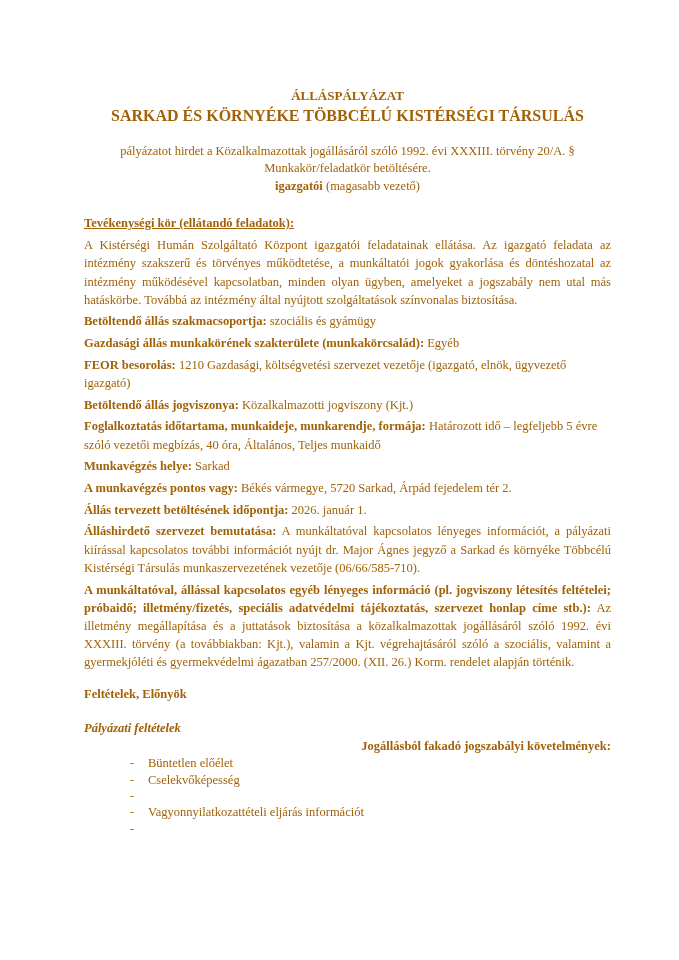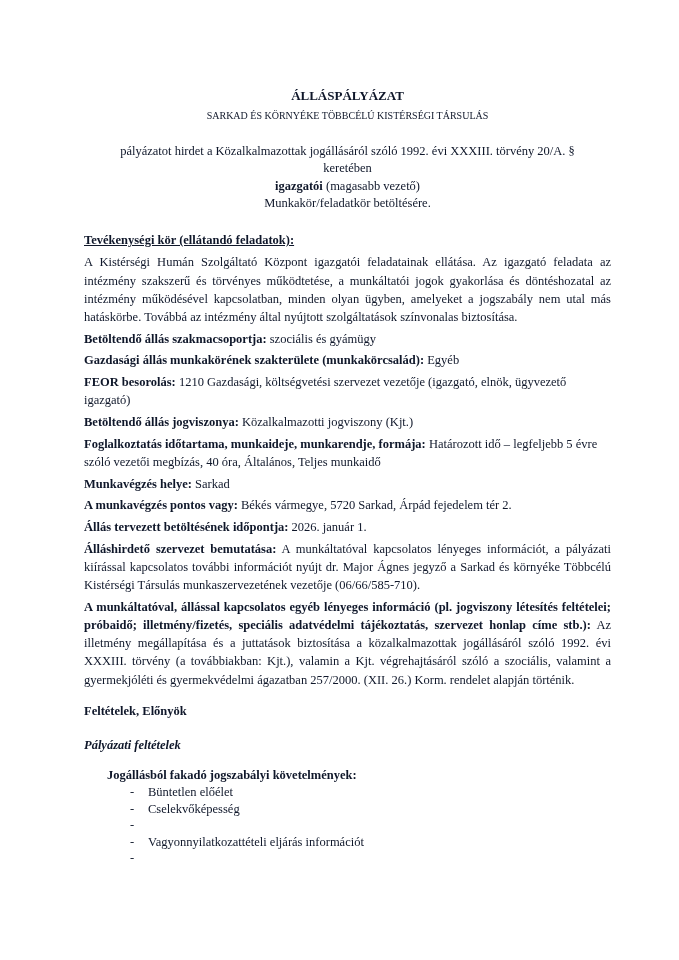--- a/index.html
+++ b/index.html
@@ -2,30 +2,30 @@
 <html lang="hu"><head>
 <meta charset="utf-8">
 <style>
   html, body { margin: 0; padding: 0; background: #ffffff; }
   .page {
     position: relative;
     width: 679px;
     height: 960px;
     box-sizing: border-box;
     background: #ffffff;
-    color: #0f172a;
+    color: #a16207;
     font-family: "Liberation Serif", "DejaVu Serif", serif;
     font-size: 12.5px;
     line-height: 18.2px;
     padding: 86px 68px 20px 84px;
     overflow: hidden;
   }
   .center { text-align: center; }
   .doc-title { font-weight: bold; line-height: 20px; font-size: 13px; }
-  .org-name { line-height: 20px; font-size: 10px; }
+  .org-name { line-height: 20px; font-size: 16px; font-weight: bold; }
   .intro-block { margin-top: 17px; line-height: 17.3px; }
   .b { font-weight: bold; }
   .para { margin: 3.5px 0 0 0; }
   .justify { text-align: justify; }
   .sec-label { margin: 19px 0 4px 0; font-weight: bold; text-decoration: underline; }
   .activity-text { margin: 2.5px 0 0 0; text-align: justify; }
   .h-bold { margin: 13px 0 0 0; font-weight: bold; }
   .h-bolditalic { margin: 16px 0 0 0; font-weight: bold; font-style: italic; }
   .sub-heading { margin: 0 0 0 23px; font-weight: bold; }
   .req-list { margin: 0; padding: 0; list-style: none; line-height: 16.4px; }
@@ -36,23 +36,22 @@
 </head>
 <body>
 
 <div class="page">
 
   <div class="center doc-title">ÁLLÁSPÁLYÁZAT</div>
   <div class="center org-name">SARKAD ÉS KÖRNYÉKE TÖBBCÉLÚ KISTÉRSÉGI TÁRSULÁS</div>
 
   <div class="center intro-block">
     <div>pályázatot hirdet a Közalkalmazottak jogállásáról szóló 1992. évi XXXIII. törvény 20/A. §</div>
-    <div>keretében</div>
+    <div>Munkakör/feladatkör betöltésére.</div>
     <div><span class="b">igazgatói</span> <span>(magasabb vezető)</span></div>
-    <div>Munkakör/feladatkör betöltésére.</div>
   </div>
 
   <p class="sec-label">Tevékenységi kör (ellátandó feladatok):</p>
   <p class="activity-text">A Kistérségi Humán Szolgáltató Központ igazgatói feladatainak ellátása. Az igazgató feladata az intézmény szakszerű és törvényes működtetése, a munkáltatói jogok gyakorlása és döntéshozatal az intézmény működésével kapcsolatban, minden olyan ügyben, amelyeket a jogszabály nem utal más hatáskörbe. Továbbá az intézmény által nyújtott szolgáltatások színvonalas biztosítása.</p>
 
   <p class="para"><span class="b">Betöltendő állás szakmacsoportja:</span> <span>szociális és gyámügy</span></p>
 
   <p class="para"><span class="b">Gazdasági állás munkakörének szakterülete (munkakörcsalád):</span> <span>Egyéb</span></p>
 
   <p class="para"><span class="b">FEOR besorolás:</span> <span>1210 Gazdasági, költségvetési szervezet vezetője (igazgató, elnök, ügyvezető igazgató)</span></p>
@@ -68,21 +67,21 @@
   <p class="para"><span class="b">Állás tervezett betöltésének időpontja:</span> <span>2026. január 1.</span></p>
 
   <p class="para justify"><span class="b">Álláshirdető szervezet bemutatása:</span> <span>A munkáltatóval kapcsolatos lényeges információt, a pályázati kiírással kapcsolatos további információt nyújt dr. Major Ágnes jegyző a Sarkad és környéke Többcélú Kistérségi Társulás munkaszervezetének vezetője (06/66/585-710).</span></p>
 
   <p class="para justify"><span class="b">A munkáltatóval, állással kapcsolatos egyéb lényeges információ (pl. jogviszony létesítés feltételei; próbaidő; illetmény/fizetés, speciális adatvédelmi tájékoztatás, szervezet honlap címe stb.):</span> <span>Az illetmény megállapítása és a juttatások biztosítása a közalkalmazottak jogállásáról szóló 1992. évi XXXIII. törvény (a továbbiakban: Kjt.), valamin a Kjt. végrehajtásáról szóló a szociális, valamint a gyermekjóléti és gyermekvédelmi ágazatban 257/2000. (XII. 26.) Korm. rendelet alapján történik.</span></p>
 
   <p class="h-bold">Feltételek, Előnyök</p>
 
   <p class="h-bolditalic">Pályázati feltételek</p>
 
-  <p class="para sub-heading" style="margin-top:12px;">Jogállásból fakadó jogszabályi követelmények:</p>
+  <p class="para sub-heading" style="margin-top:0;text-align:right;">Jogállásból fakadó jogszabályi követelmények:</p>
 
   <ul class="req-list">
 
       <li class="req-item">
         <span class="req-dash">-</span>
         <span class="req-text">Büntetlen előélet</span>
       </li>
 
       <li class="req-item">
         <span class="req-dash">-</span>

